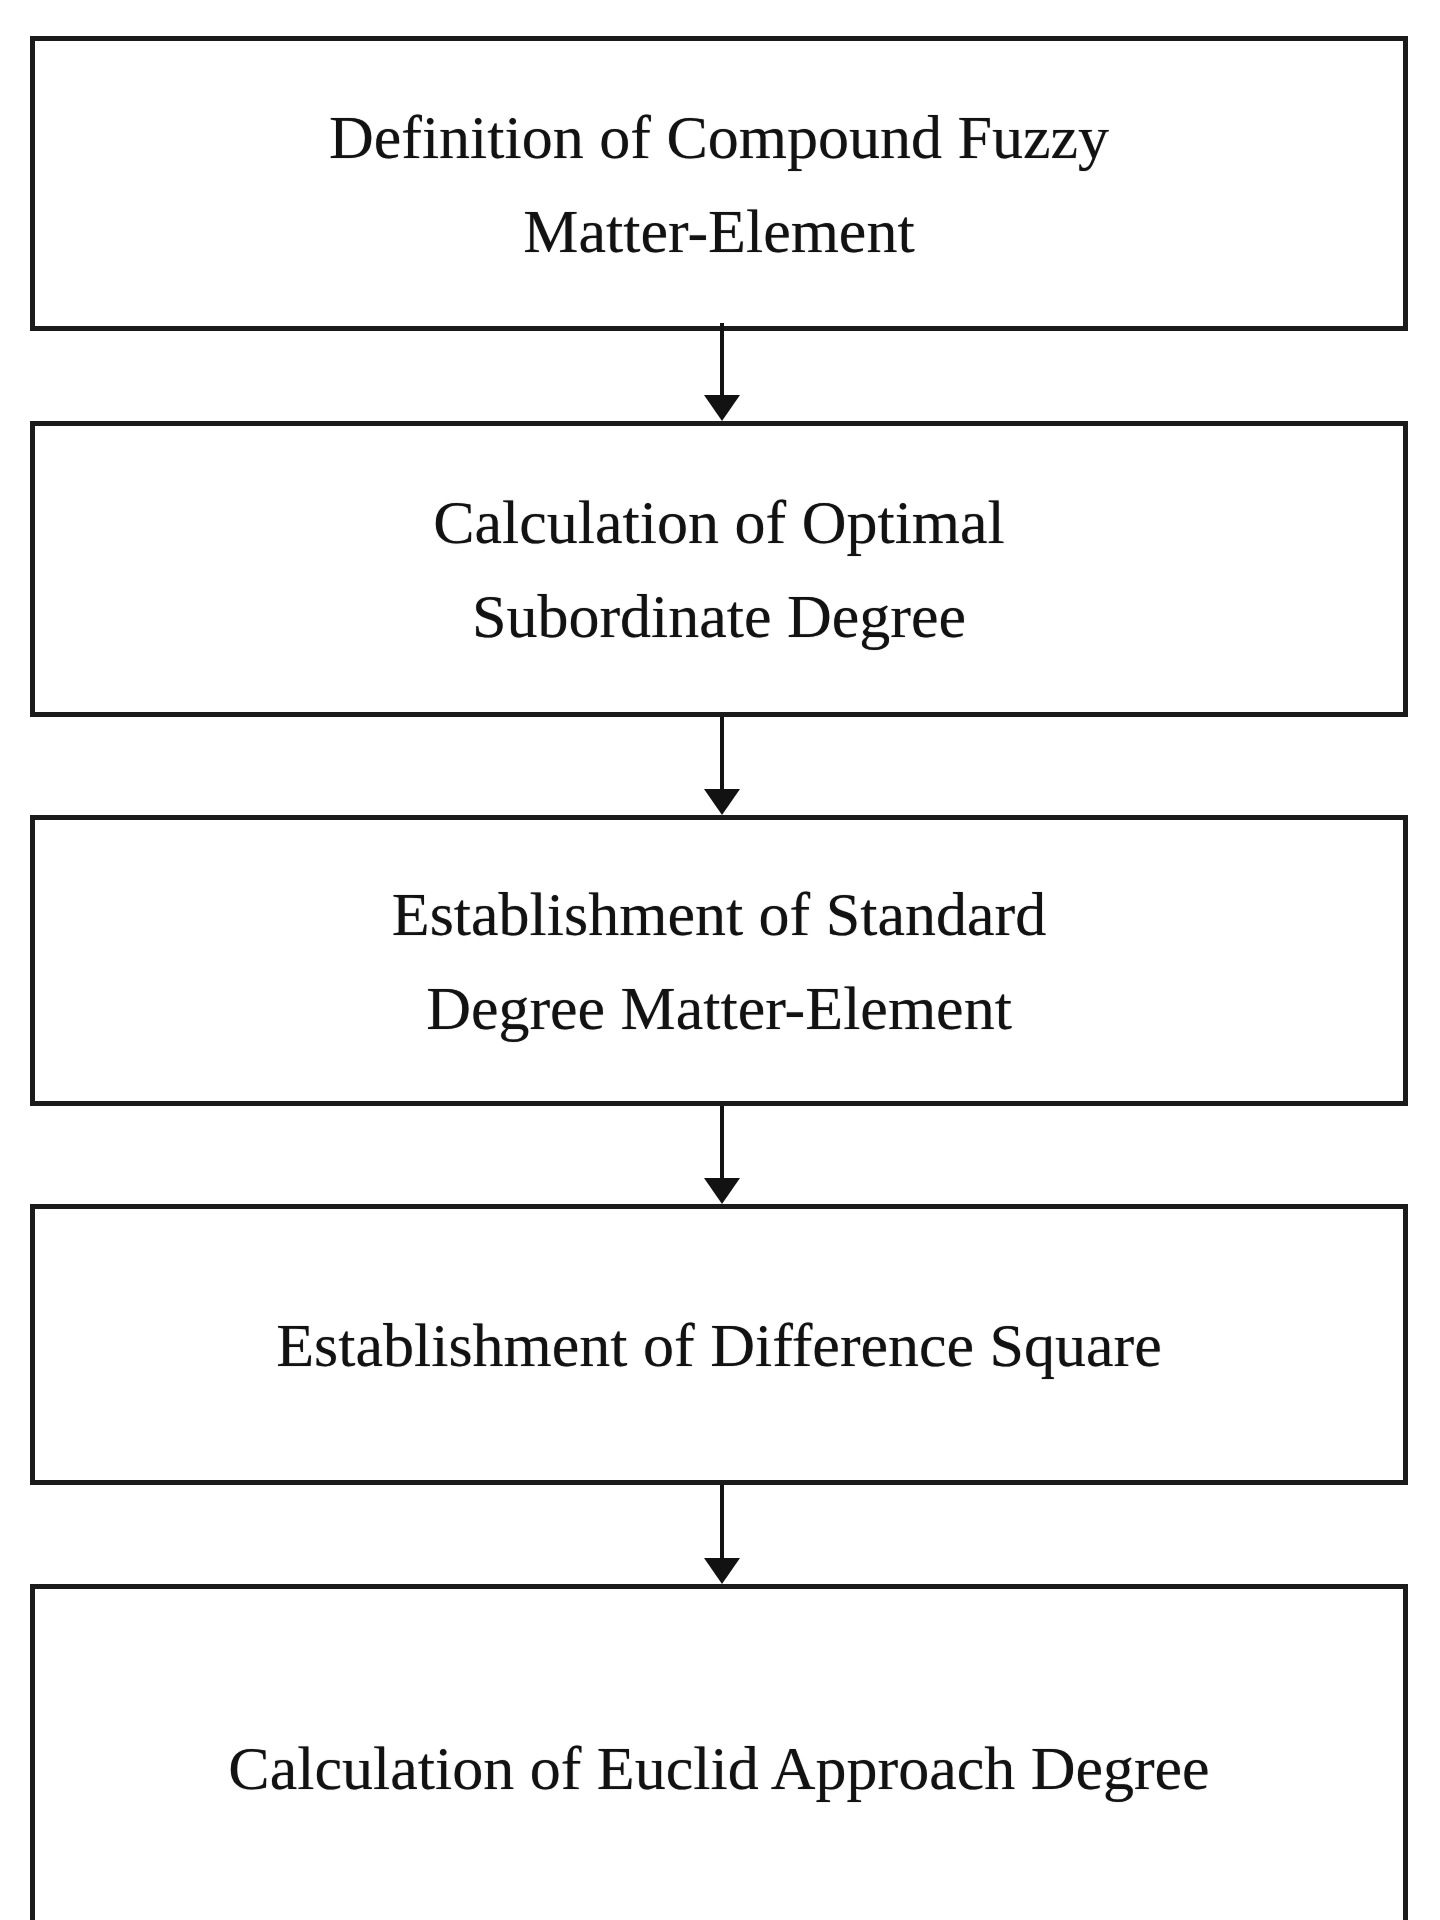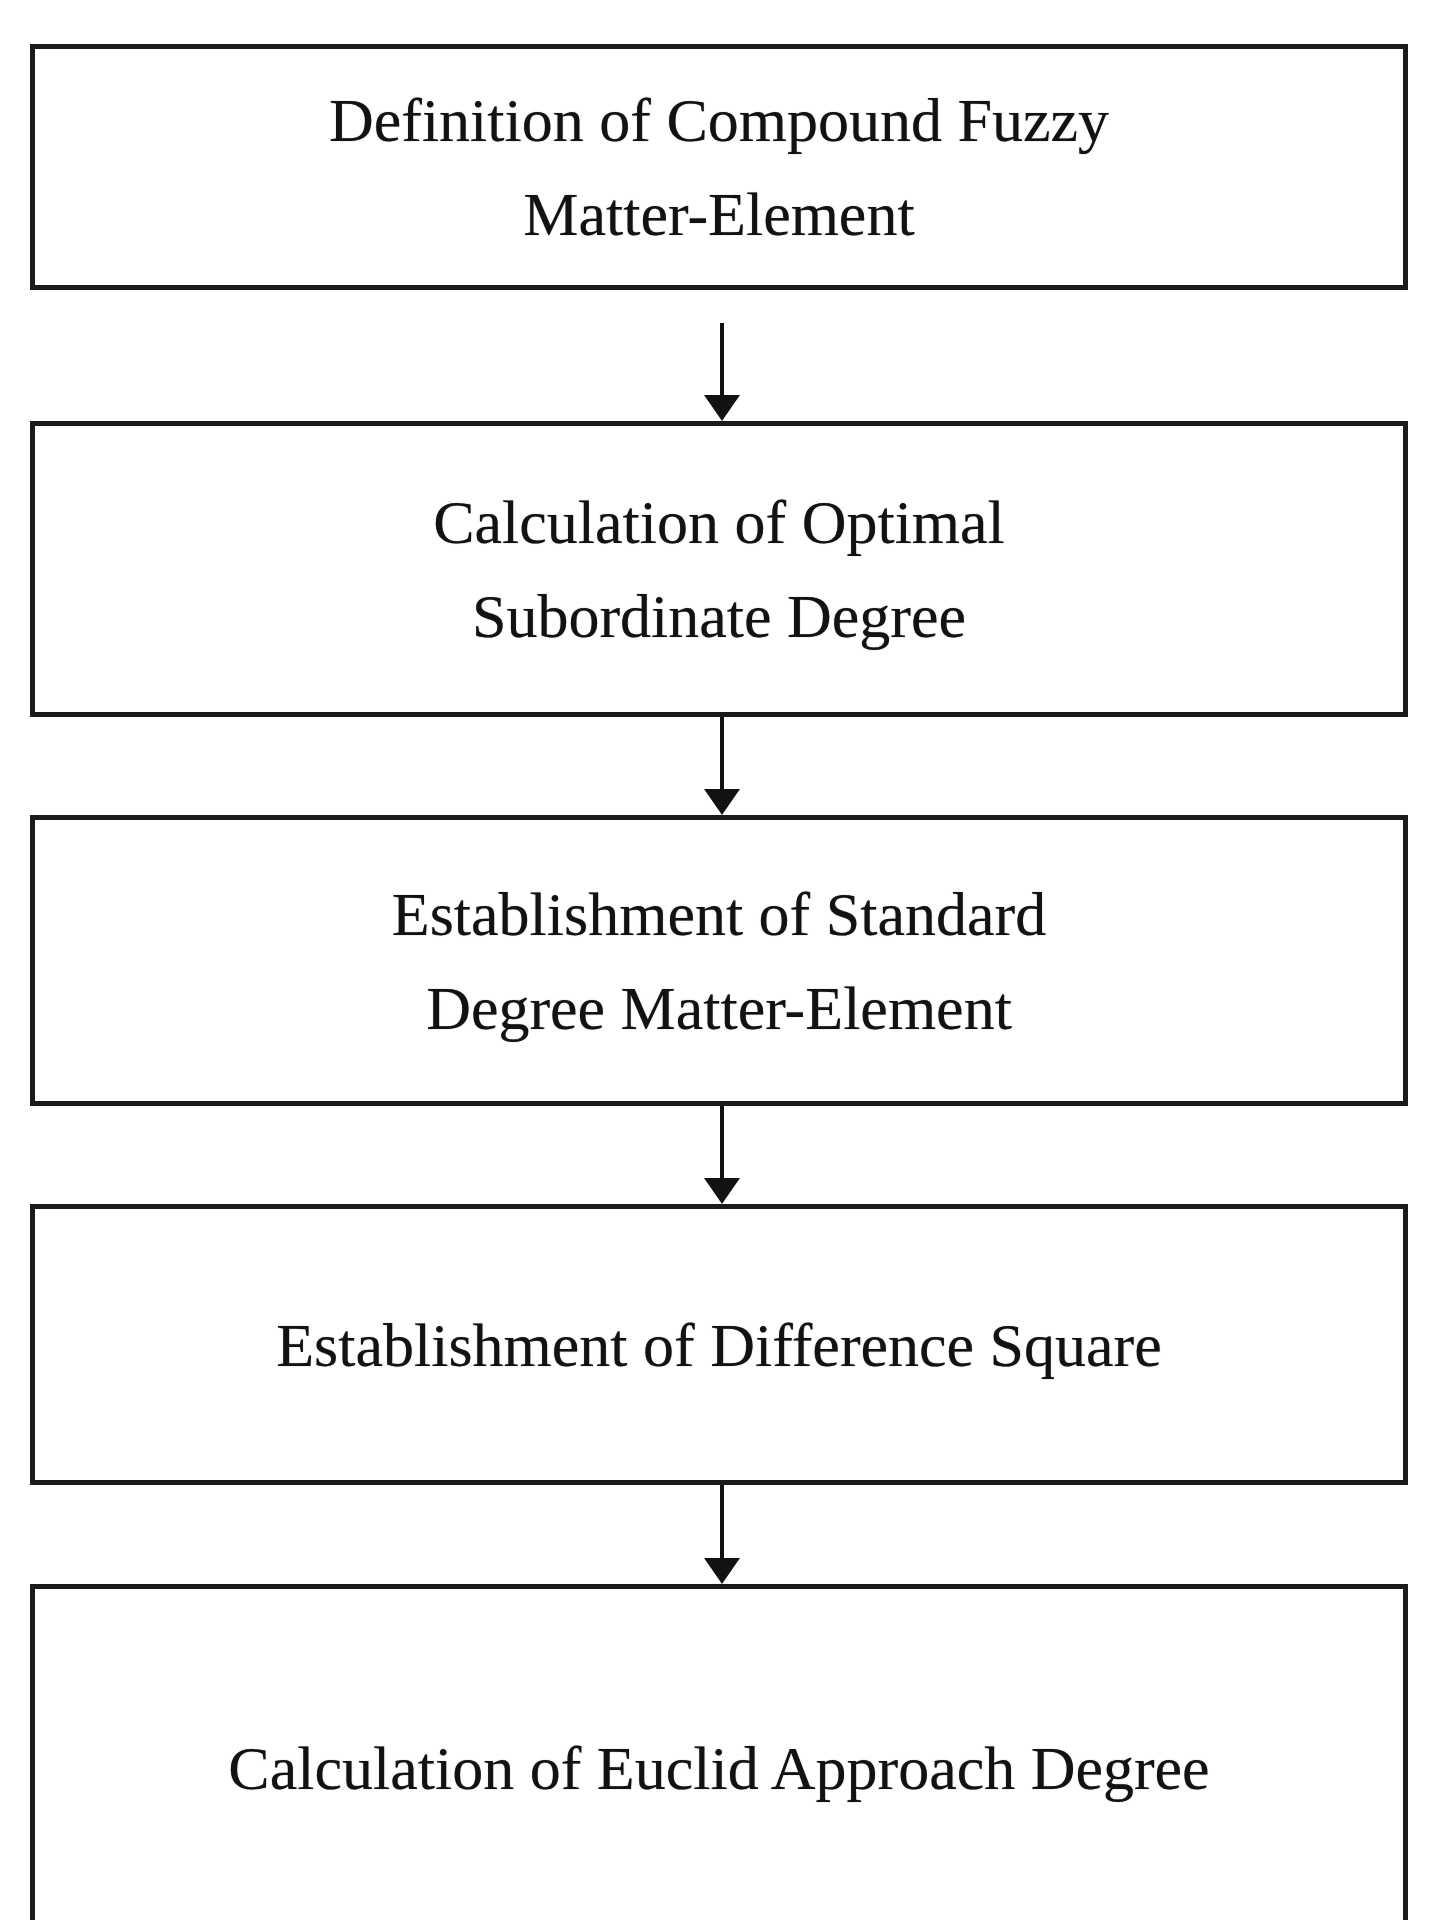--- a/index.html
+++ b/index.html
@@ -30,21 +30,21 @@
     align-items:center;justify-content:center;
     text-align:center;
   }
   .line{
     font-size:62px;
     line-height:94px;
     color:var(--text);
     text-shadow:0 0 1px rgba(0,0,0,0.55);
     white-space:nowrap;
   }
-  #box1{top:44px;height:246px;text-align:center;}
+  #box1{top:36px;height:295px;text-align:center;}
   #box2{top:421px;height:296px;}
   #box3{top:815px;height:291px;justify-content:center;}
   #box4{top:1204px;height:281px;}
   #box5{top:1584px;height:368px;}
 
   .arrow{
     position:absolute;
     left:704px;            
     width:36px;
   }

